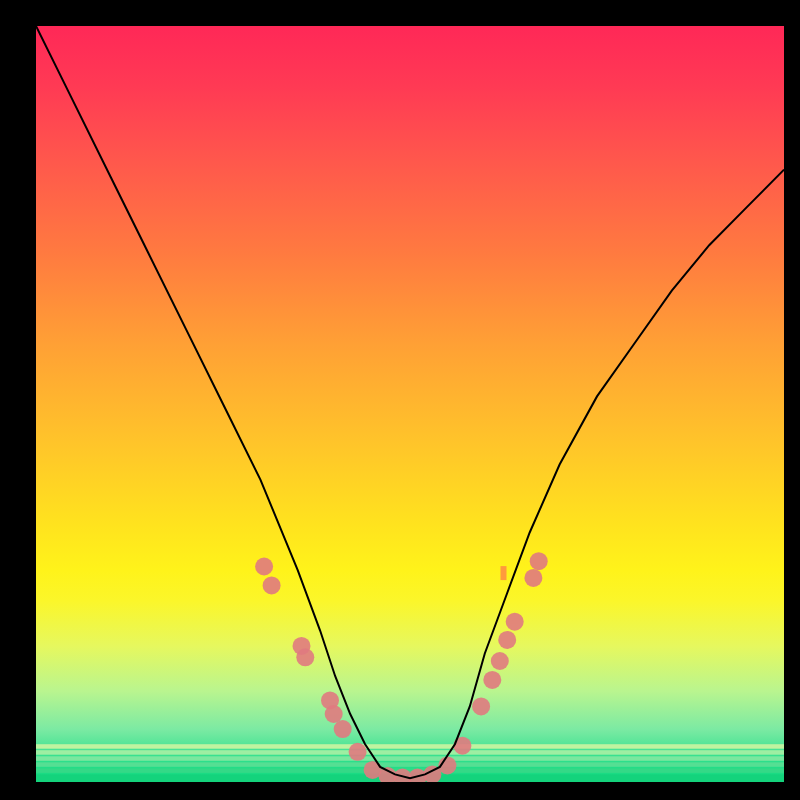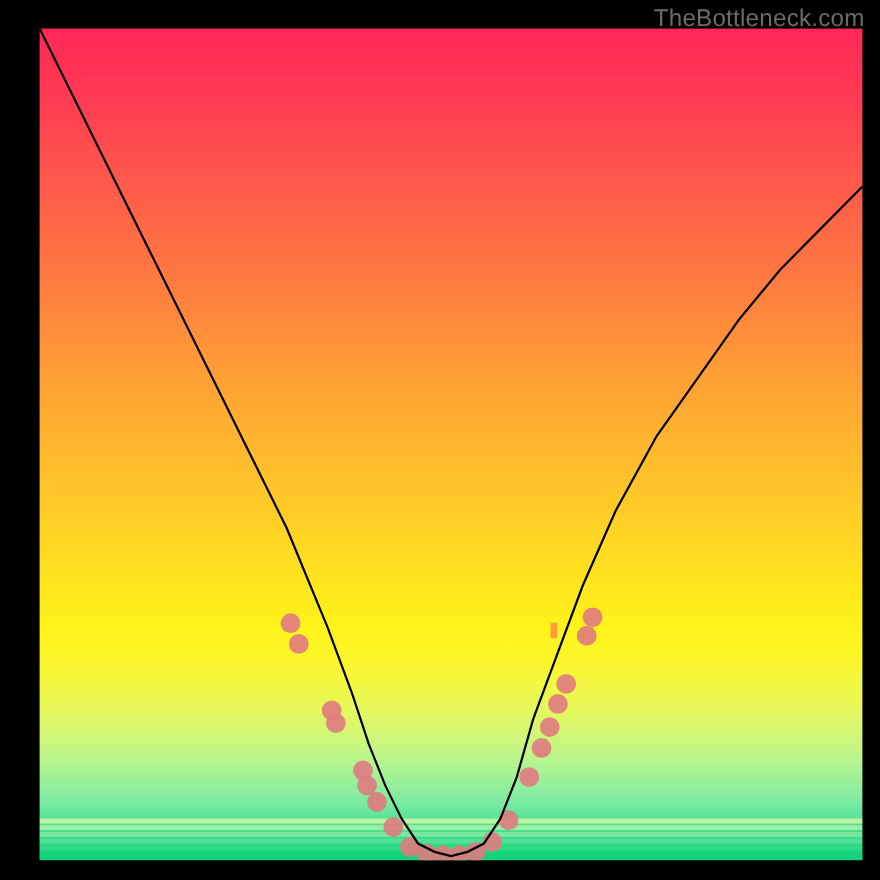--- a/index.html
+++ b/index.html
@@ -97,14 +97,13 @@
           <circle cx="478.7" cy="595.7" r="9" fill="#e07a80" fill-opacity="0.9"></circle>
           <circle cx="497.4" cy="551.9" r="9" fill="#e07a80" fill-opacity="0.9"></circle>
           <circle cx="502.7" cy="535.2" r="9" fill="#e07a80" fill-opacity="0.9"></circle>
         </g>
       <path id="curve-path" fill="none" stroke="#000" stroke-width="2" d="M0.0 0.0 L37.4 75.6 L74.8 151.2 L112.2 226.8 L149.6 302.4 L187.0 378.0 L224.4 453.6 L261.8 544.3 L284.2 604.8 L299.2 650.2 L314.2 688.0 L329.1 718.2 L344.1 740.9 L359.0 748.4 L374.0 752.2 L389.0 748.4 L403.9 740.9 L418.9 718.2 L433.8 680.4 L448.8 627.5 L471.2 567.0 L493.7 506.5 L523.6 438.5 L561.0 370.4 L598.4 317.5 L635.8 264.6 L673.2 219.2 L710.6 181.4 L748.0 143.6"></path>
       <g id="anno-group">
           <rect x="464.5" y="540.1" width="6" height="14" fill="#ff9a3d"></rect>
         </g>
     </svg>
   </div>
-  <div class="watermark">TheBottleneck.com</div>
 </div>
 
 </body></html>

